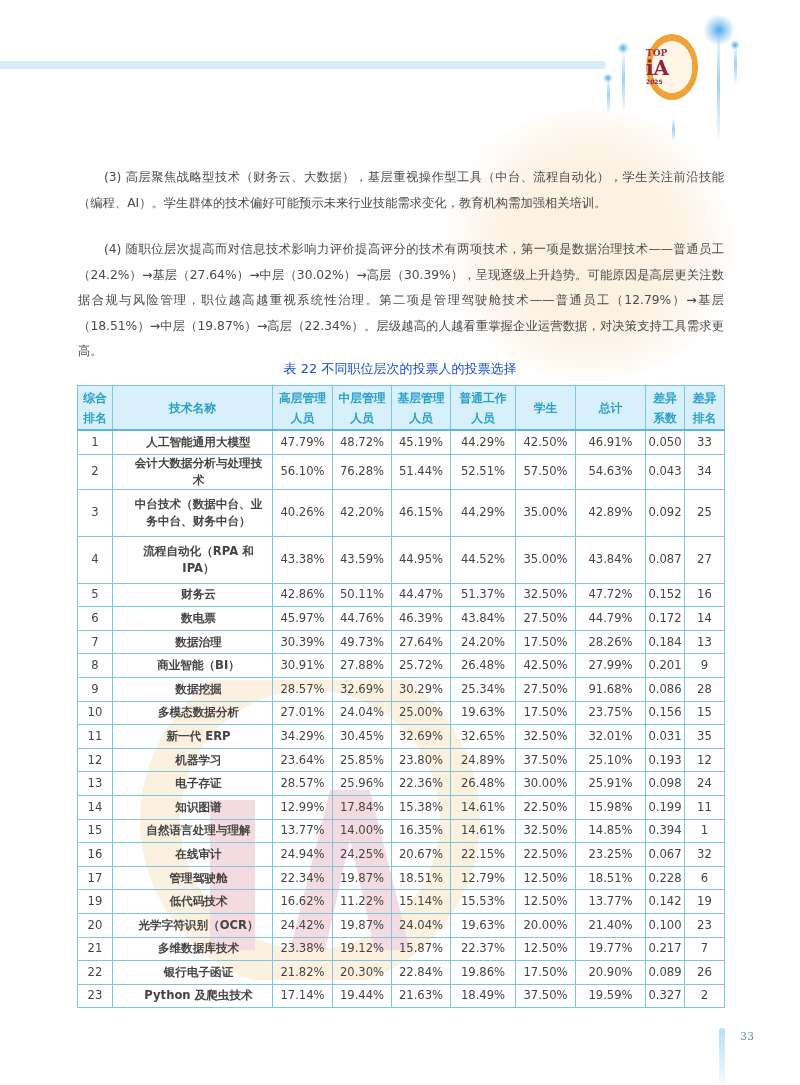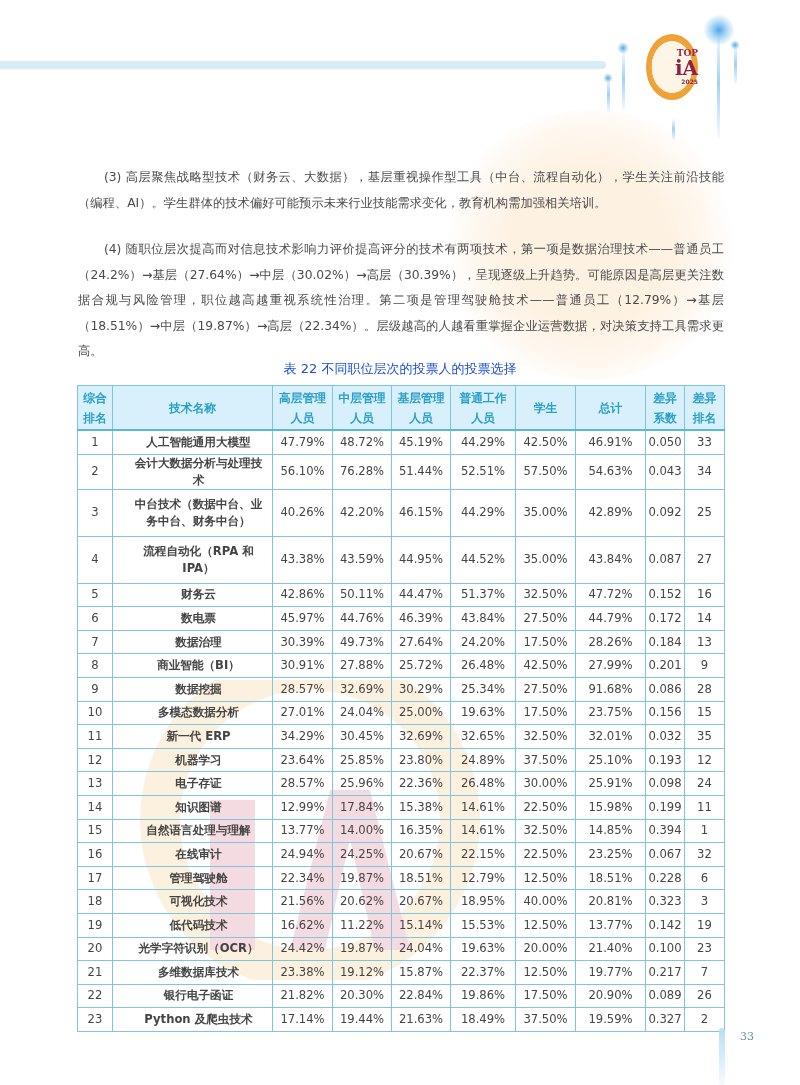--- a/index.html
+++ b/index.html
@@ -15,21 +15,21 @@
     background:#d7ecf9; border-radius:0 5px 5px 0;
   }
   .glow-line { position:absolute; width:3px; border-radius:2px;
     background:linear-gradient(to bottom, rgba(120,190,240,0.0), rgba(150,205,245,0.9), rgba(200,230,250,0.2)); }
   .glow-dot { position:absolute; border-radius:50%;
     background:radial-gradient(circle, #4fa8ee 0%, rgba(120,190,240,0.6) 35%, rgba(200,230,250,0) 70%); }
   .logo {
     position:absolute; left:646px; top:34px; width:52px; height:66px;
     border-radius:50%;
     background:radial-gradient(ellipse at center, #fff5e6 55%, #f0a53a 56%, #e8962a 100%);
-    display:flex; flex-direction:column; align-items:flex-end; justify-content:center;
+    display:flex; flex-direction:column; align-items:flex-start; justify-content:center;
   }
   .logo .top { font-family:"DejaVu Serif", serif; font-size:9px; color:#a02a48; font-weight:bold; line-height:10px; }
   .logo .ia { font-family:"DejaVu Serif", serif; font-size:20px; color:#8e2346; font-weight:bold; line-height:20px; }
   .logo .yr { font-size:6px; color:#8e2346; font-weight:bold; line-height:8px; }
 
   
   .wm {
     position:absolute; left:140px; top:680px; width:340px; height:300px;
     pointer-events:none; opacity:0.16;
   }
@@ -265,21 +265,21 @@
       </tr>
       <tr>
         <td>11</td>
         <td class="name">新一代 ERP</td>
         <td>34.29%</td>
         <td>30.45%</td>
         <td>32.69%</td>
         <td>32.65%</td>
         <td>32.50%</td>
         <td>32.01%</td>
-        <td>0.032</td>
+        <td>0.031</td>
         <td>35</td>
       </tr>
       <tr>
         <td>12</td>
         <td class="name">机器学习</td>
         <td>23.64%</td>
         <td>25.85%</td>
         <td>23.80%</td>
         <td>24.89%</td>
         <td>37.50%</td>
@@ -341,32 +341,20 @@
         <td>22.34%</td>
         <td>19.87%</td>
         <td>18.51%</td>
         <td>12.79%</td>
         <td>12.50%</td>
         <td>18.51%</td>
         <td>0.228</td>
         <td>6</td>
       </tr>
       <tr>
-        <td>18</td>
-        <td class="name">可视化技术</td>
-        <td>21.56%</td>
-        <td>20.62%</td>
-        <td>20.67%</td>
-        <td>18.95%</td>
-        <td>40.00%</td>
-        <td>20.81%</td>
-        <td>0.323</td>
-        <td>3</td>
-      </tr>
-      <tr>
         <td>19</td>
         <td class="name">低代码技术</td>
         <td>16.62%</td>
         <td>11.22%</td>
         <td>15.14%</td>
         <td>15.53%</td>
         <td>12.50%</td>
         <td>13.77%</td>
         <td>0.142</td>
         <td>19</td>

